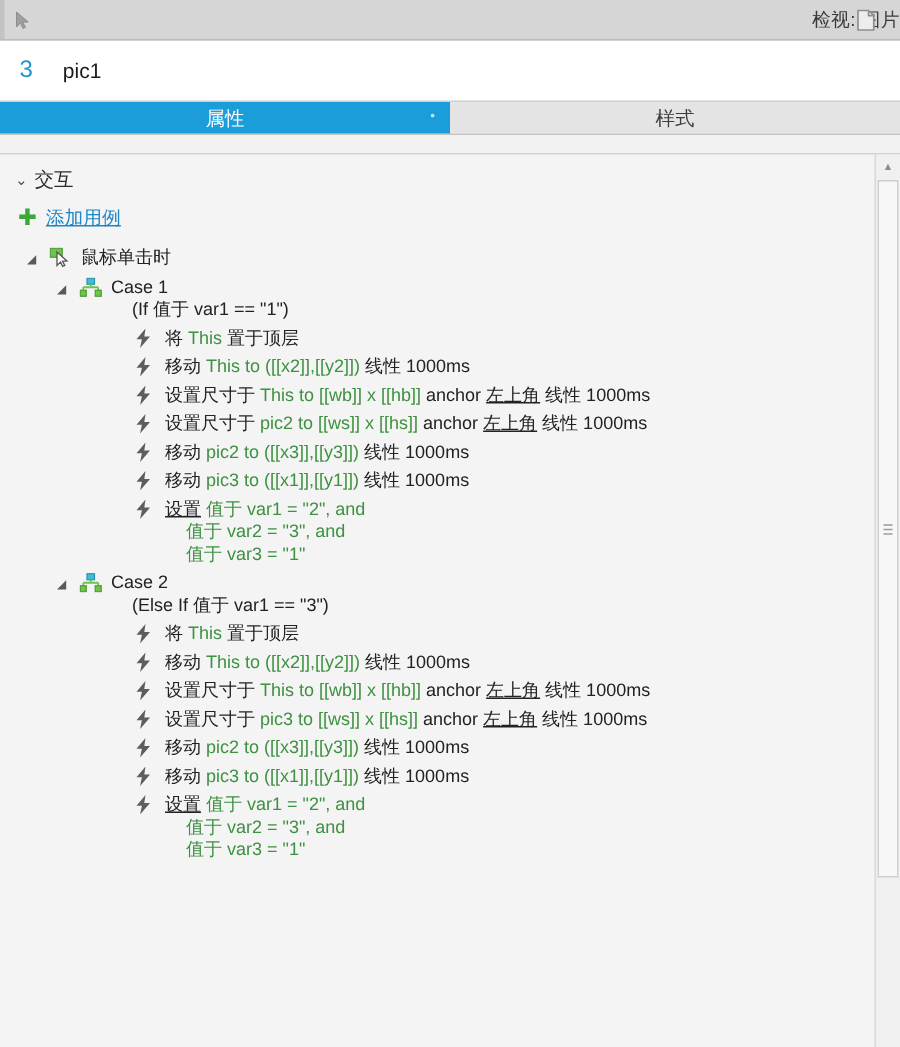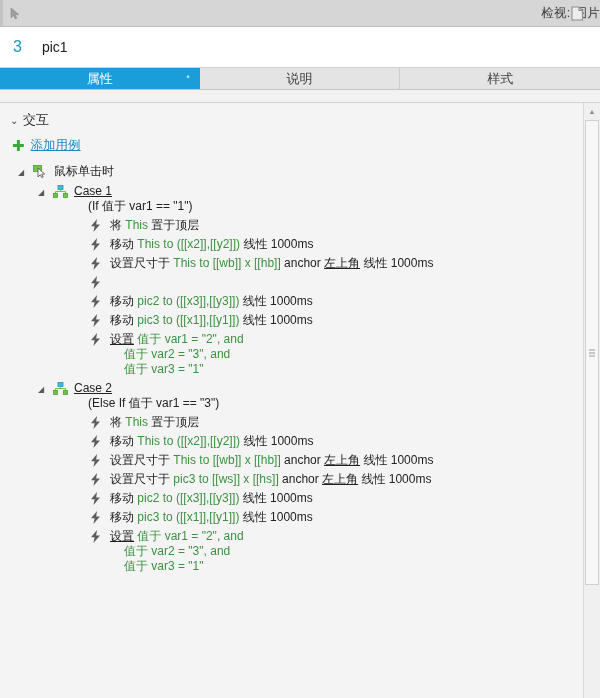--- a/index.html
+++ b/index.html
@@ -183,21 +183,21 @@
   }
   .txt { font-size: 12px; color: #222; }
   .txt .g { color: #3d9140; }
   .txt .u { text-decoration: underline; }
   .sub {
     display: block;
     padding-left: 14px;
     font-size: 12px;
     color: #222;
   }
-  .row.case .txt .ttl { display: block; text-decoration: underline; }
+  .row.case .txt .ttl { display: block; }
 
   
   .vscroll {
     position: absolute;
     top: 0;
     right: 0;
     bottom: 0;
     width: 16px;
     background: #f0f0f0;
     border-left: 1px solid #d8d8d8;
@@ -258,23 +258,20 @@
   <span class="idx">3</span>
   <span class="nm">pic1</span>
 </div>
 
 <div class="tabs" id="tabs">
     <div class="tab active">
       <span>属性</span>
       <span class="star">•</span>
     </div>
     <div class="tab">
-      <span>说明</span>
-    </div>
-    <div class="tab">
       <span>样式</span>
     </div>
   </div>
 
 <div class="panel">
 
   <div class="section-head">
     <span class="chev">⌄</span>
     <span>交互</span>
   </div>
@@ -337,20 +334,21 @@
         </span>
         <span class="txt"><span><span class="">设置尺寸于 </span><span class="g">This to [[wb]] x [[hb]]</span><span class=""> anchor </span><span class="u">左上角</span><span class=""> 线性 1000ms</span></span></span>
       </div>
       <div class="row act">
         <span class="tri none"></span>
         <span class="ico">
           <svg width="12" height="13" viewBox="0 0 12 13">
             <path d="M7 0 L1 7.2 H4.6 L3.4 13 L10 5.4 H6.2 Z" fill="#5d5d5d"></path>
           </svg>
         </span>
+        <span class="txt"><span><span class="">设置尺寸于 </span><span class="g">pic2 to [[ws]] x [[hs]]</span><span class=""> anchor </span><span class="u">左上角</span><span class=""> 线性 1000ms</span></span></span>
       </div>
       <div class="row act">
         <span class="tri none"></span>
         <span class="ico">
           <svg width="12" height="13" viewBox="0 0 12 13">
             <path d="M7 0 L1 7.2 H4.6 L3.4 13 L10 5.4 H6.2 Z" fill="#5d5d5d"></path>
           </svg>
         </span>
         <span class="txt"><span><span class="">移动 </span><span class="g">pic2 to ([[x3]],[[y3]])</span><span class=""> 线性 1000ms</span></span></span>
       </div>

